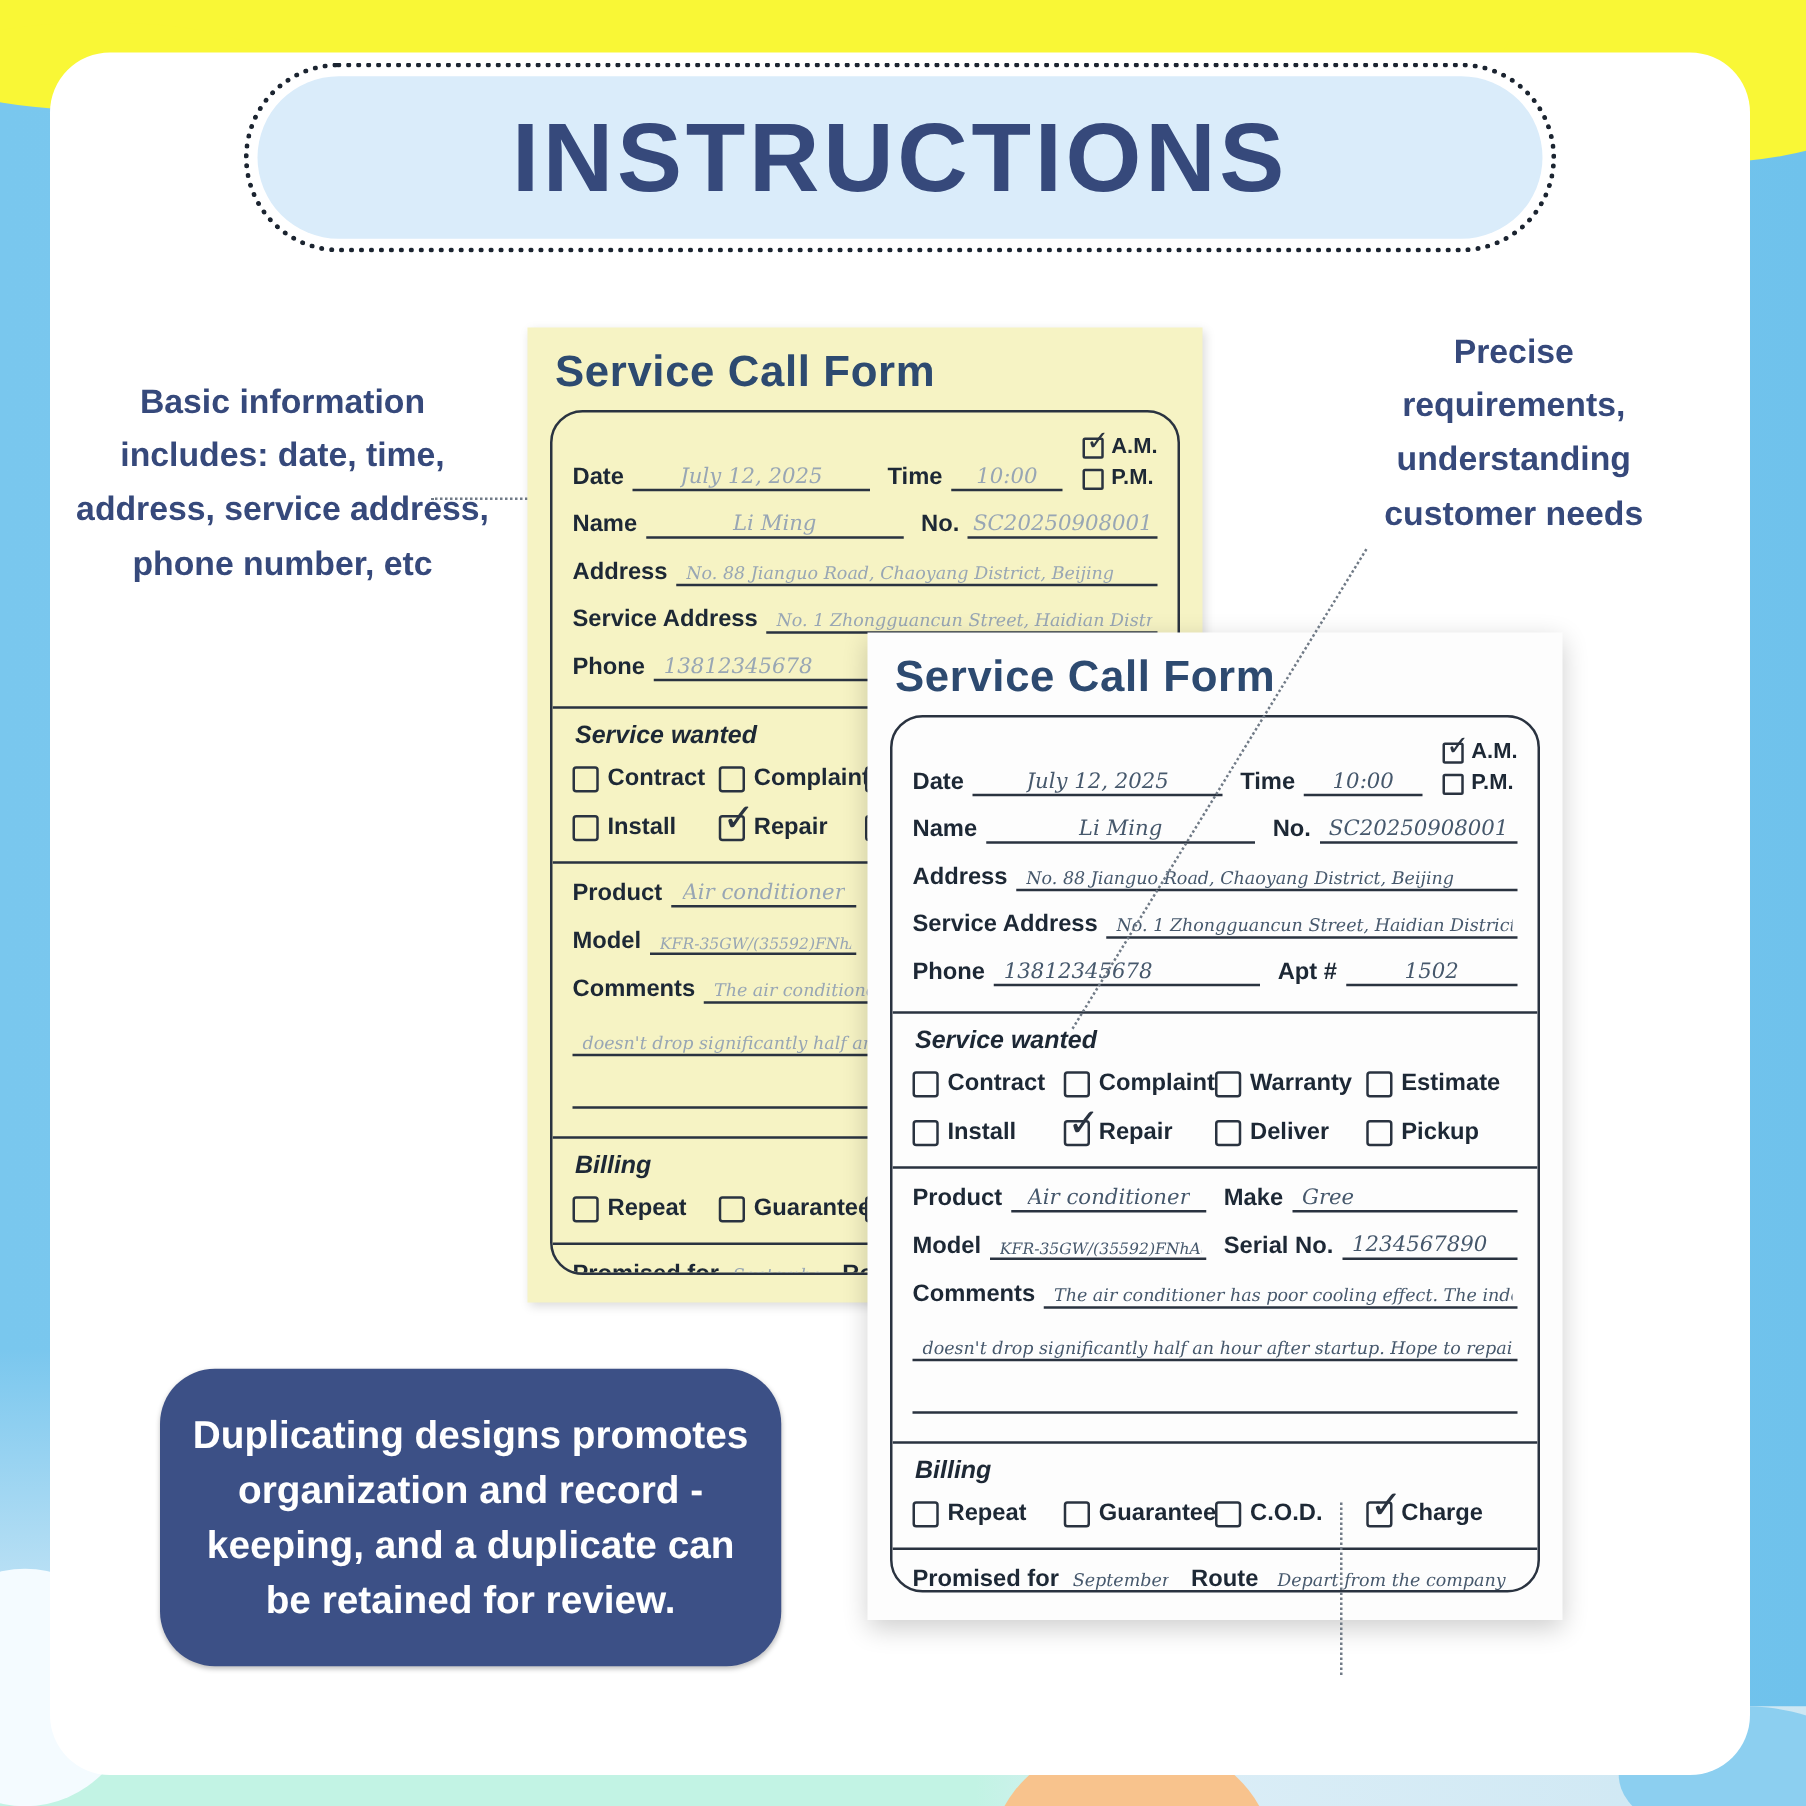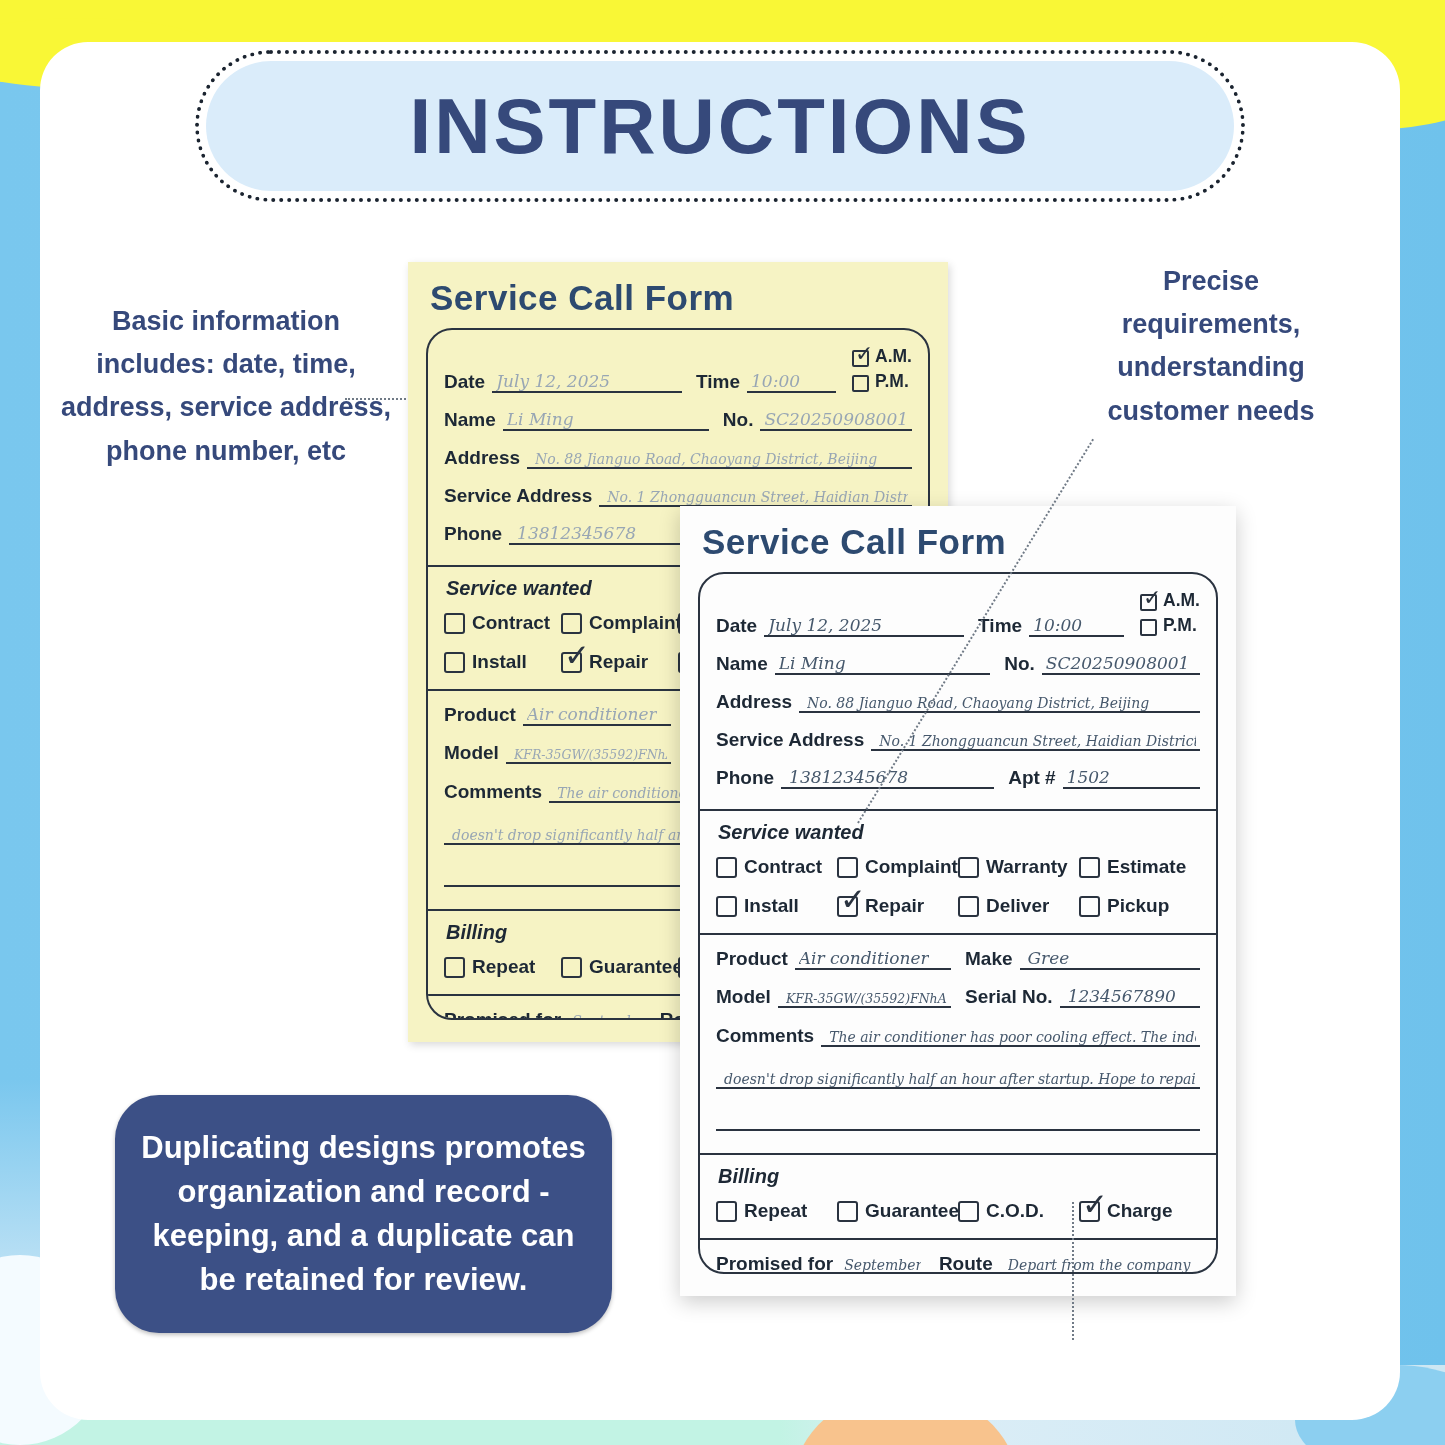--- a/index.html
+++ b/index.html
@@ -28,35 +28,35 @@
   .title-pill { width:100%; height:100%; background:#daecfa; border-radius:70px;
                 display:flex; align-items:center; justify-content:center; }
   .title-pill h1 { margin:0; font-size:78px; font-weight:bold; color:#36497b; letter-spacing:3px; }
 
   
   .note { position:absolute; margin:0; font-weight:bold; color:#36497b; text-align:center; line-height:1.6; }
   .note-left  { left:12px;  top:258px; width:348px; font-size:27px; }
   .note-right { left:1042px; top:218px; width:258px; font-size:27px; }
   .footer-note { position:absolute; left:745px; top:1296px; width:570px; margin:0;
                  font-size:31px; font-weight:bold; color:#36497b; text-align:center; }
-  .dark-box { position:absolute; left:75px; top:1053px; width:497px; height:238px; background:#3c5086;
+  .dark-box { position:absolute; left:88px; top:1053px; width:497px; height:238px; background:#3c5086;
               border-radius:44px; display:flex; align-items:center; justify-content:center; z-index:4;
               box-shadow:0 2px 4px rgba(0,0,0,0.25); }
   .dark-box p { margin:0; padding:10px 26px; color:#ffffff; font-size:31px; font-weight:bold;
                 text-align:center; line-height:1.42; }
 
   
   .connector { position:absolute; }
   .connector-h { left:305px; top:356px; width:125px; border-top:2px dotted #707a86; z-index:1; }
   .connector-diag { left:818px; top:780px; width:450px; border-top:2px dotted #707a86;
                     transform:rotate(-58.5deg); transform-origin:left center; z-index:4; }
   .connector-v { left:1032px; top:1160px; height:138px; border-left:2px dotted #707a86; z-index:4; }
 
   
-  .form-slot { position:absolute; }
+  .form-slot { position:absolute;margin-left:14px; }
   .form-slot.form--yellow { left:368px; top:220px; width:540px; height:780px; z-index:2; }
   .form-slot.form--white  { left:640px; top:464px; width:556px; height:790px; z-index:3; }
   .paper { width:100%; height:100%; box-sizing:border-box; padding:14px 18px 16px; }
   .form--yellow .paper { background:#f6f3c4; box-shadow:2px 3px 8px rgba(0,0,0,0.15); }
   .form--white .paper  { background:#fdfdfd; box-shadow:0 6px 20px rgba(0,0,0,0.20); }
 
   .form-title { margin:2px 0 10px 4px; font-size:35px; font-weight:bold; color:#2d4a70; letter-spacing:0.5px; }
   .form-box { border:2.5px solid #2a3340; border-radius:26px; overflow:hidden;
               display:flex; flex-direction:column; height:calc(100% - 62px); background:transparent; }
   .sec { padding:8px 16px; }
@@ -64,21 +64,21 @@
   .sec-a { padding-top:16px; padding-bottom:12px; }
   .sec-c { flex:1; }
 
   .frow { display:flex; align-items:flex-end; gap:14px; margin-bottom:11px; }
   .frow:last-child { margin-bottom:8px; }
   .field { display:flex; align-items:flex-end; flex:1; min-width:0; }
   .f-date { flex:1.7; } .f-time { flex:1; } .f-name { flex:1.4; } .f-no { flex:1; }
   .f-phone { flex:1.45; } .f-apt { flex:1; } .f-promised { flex:1; } .f-route { flex:1.25; }
   .lbl { font-weight:bold; color:#1d2835; font-size:19px; white-space:nowrap; padding-right:7px; line-height:1.15; }
   .uline { flex:1; border-bottom:2px solid #2a3340; min-height:25px; display:flex;
-           align-items:flex-end; justify-content:flex-start; padding:0 4px; min-width:0; }
+           align-items:flex-end; justify-content:center; padding:0 4px; min-width:0; }
   .uline-left { justify-content:flex-start; padding-left:8px; }
   .hw { font-family:"DejaVu Serif", serif; font-style:italic; font-size:17px; white-space:nowrap;
         line-height:1.1; overflow:hidden; }
   .hw-sm { font-size:14px; }
   .hw-xs { font-size:12.5px; }
   .form--yellow .hw { color:#98a6b4; }
   .form--white .hw  { color:#46586c; }
 
   .sec-h { font-weight:bold; font-size:20px; color:#1d2835; margin:2px 0 0 2px;font-style:italic; }
   .opt-grid { display:grid; grid-template-columns:repeat(4,1fr); row-gap:17px; margin:12px 0 8px; }

